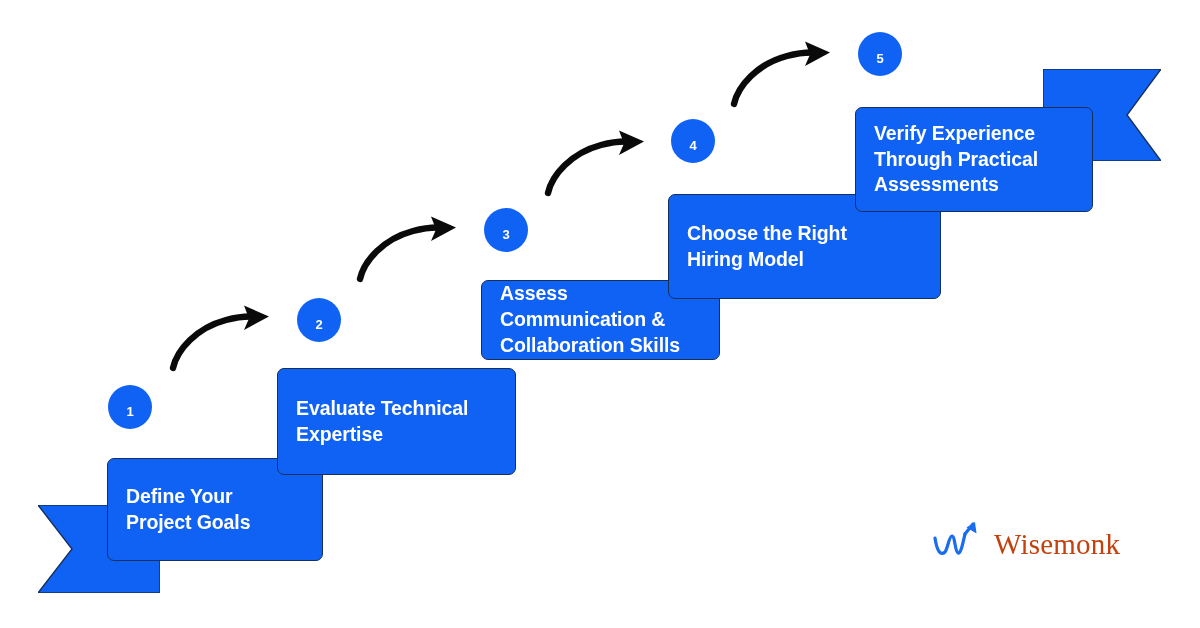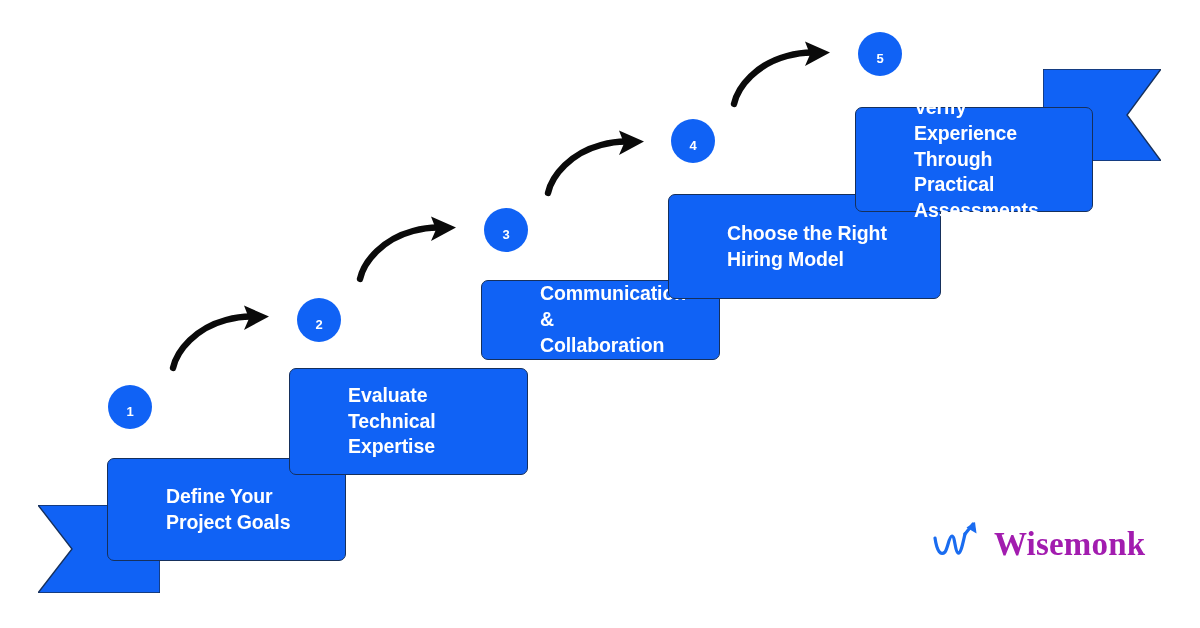--- a/index.html
+++ b/index.html
@@ -31,21 +31,20 @@
   
   .step-box {
     position: absolute;
     box-sizing: border-box;
     background: #1062f5;
     border: 1px solid #16305c;
     border-radius: 7px;
     z-index: 3;
     display: flex;
     align-items: center;
-    padding-left: 40px;
   }
   .step-label {
     color: #ffffff;
     font-family: "Liberation Sans", sans-serif;
     font-weight: bold;
     font-size: 19.5px;
     line-height: 1.33;
     letter-spacing: -0.1px;
     padding: 0 18px;
     white-space: pre-line;
@@ -87,23 +86,23 @@
     left: 932px;
     top: 522px;
     z-index: 6;
     display: flex;
     align-items: center;
     gap: 10px;
   }
   #brand .mark { display: block; }
   #brand .wordmark {
     font-family: "Liberation Serif", serif;
-    font-weight: bold;
-    font-size: 33px;
-    color: #a21caf;
+    font-weight: normal;
+    font-size: 29px;
+    color: #c2410c;
     letter-spacing: 0.2px;
     line-height: 1;
   }
 </style>
 </head>
 <body>
 
 <div id="canvas">
 
   <div class="ribbon-tail" id="tail-1" style="left: 38px; top: 505px;">
@@ -139,26 +138,26 @@
     </svg>
   </div>
 
   <div class="arrow" id="arrow-4" style="left: 729px; top: 41px;">
     <svg width="110" height="68" viewBox="0 0 110 68" xmlns="http://www.w3.org/2000/svg">
       <path d="M5,63 C9,45 28,23 58,15 C71,11.5 82,11 91,12" fill="none" stroke="#0a0a0a" stroke-width="6.4" stroke-linecap="round"></path>
       <path d="M76,0.5 L101,11.5 L76,25 L81,13.5 Z" fill="#0a0a0a"></path>
     </svg>
   </div>
 
-  <div class="step-box" id="box-1" style="left: 107px; top: 458px; width: 239px; height: 103px;">
+  <div class="step-box" id="box-1" style="left: 107px; top: 458px; width: 216px; height: 103px;">
     <span class="step-label">Define Your
 Project Goals</span>
   </div>
 
-  <div class="step-box" id="box-2" style="left: 289px; top: 368px; width: 239px; height: 107px;">
+  <div class="step-box" id="box-2" style="left: 277px; top: 368px; width: 239px; height: 107px;">
     <span class="step-label">Evaluate Technical
 Expertise</span>
   </div>
 
   <div class="step-box" id="box-3" style="left: 481px; top: 280px; width: 239px; height: 80px;">
     <span class="step-label">Assess
 Communication &amp;
 Collaboration Skills</span>
   </div>
 

